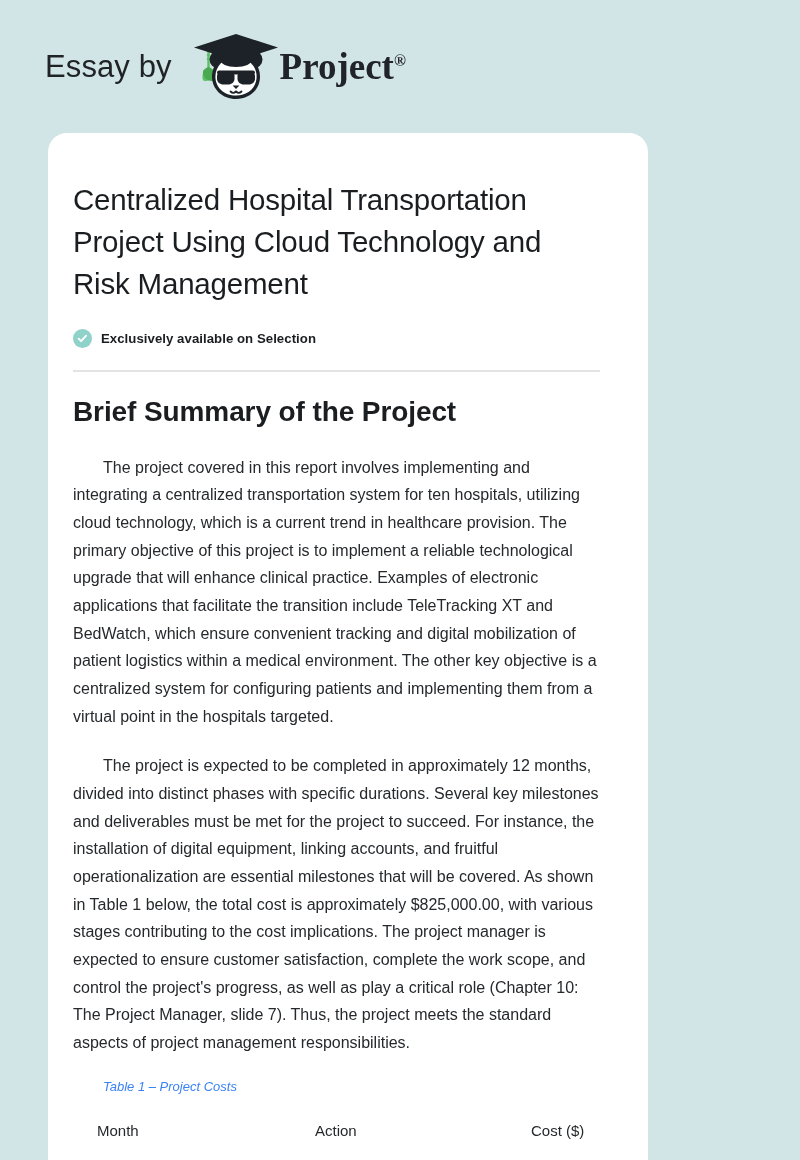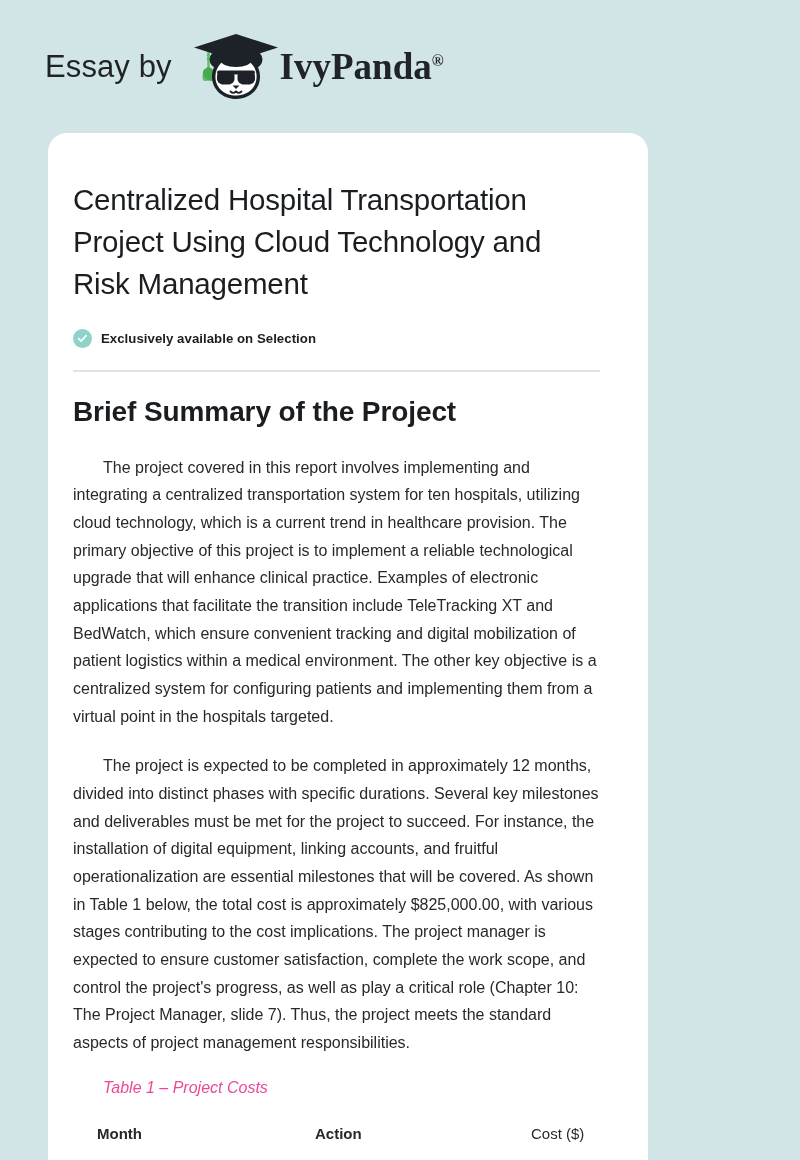--- a/index.html
+++ b/index.html
@@ -133,41 +133,41 @@
     font-size: 16px;
     line-height: 1.73;
     color: #26292c;
     margin: 0 0 22px 0;
     text-indent: 30px;
     text-align: left;
   }
 
   
   .table-caption {
-    font-size: 16px;
+    font-size: 13px;
     font-style: italic;
-    color: #ec4899;
+    color: #3b82f6;
     margin: 20px 0 18px 30px;
   }
   table.cost-table {
     border-collapse: collapse;
     width: 100%;
     margin-left: 12px;
     table-layout: fixed;
   }
   table.cost-table th,
   table.cost-table td {
     text-align: left;
     font-size: 15px;
     color: #26292c;
     padding: 10px 0 11px 0;
     vertical-align: top;
     font-weight: 400;
   }
-  table.cost-table th { font-weight: 700; }
+  table.cost-table th { font-weight: 400; }
   table.cost-table th.col-cost { font-weight: 400; }
   .col-month  { width: 218px; padding-left: 12px !important; }
   .col-action { width: 216px; }
   .col-cost   { width: auto; }
   table.cost-table td.col-month { padding-left: 12px !important; }
 </style>
 </head>
 <body>
 
 <div class="page">
@@ -204,21 +204,21 @@
           <path d="M46.6 53.5 h6.8 l-3.4 3.6 z" fill="#1c2227"></path>
           <path d="M44.5 59.5 c2 2 3.5 2 5.5 0 c2 2 3.5 2 5.5 0" stroke="#1c2227" stroke-width="1.8" fill="none" stroke-linecap="round"></path>
 
           <g fill="#1c2227">
             <path d="M50 2 L92 15.5 L50 29 L8 15.5 Z"></path>
             <path d="M34 22 h32 v5.5 c0 4.5 -7.2 7.5 -16 7.5 c-8.8 0 -16 -3 -16 -7.5 z"></path>
           </g>
         </svg>
       </span>
       <span class="brand-wordmark">
-        <span>IvyPanda</span><span class="reg">®</span>
+        <span>Project</span><span class="reg">®</span>
       </span>
     </a>
   </div>
 
   <div class="card">
     <div class="card-inner">
 
       <h1 class="doc-title">Centralized Hospital Transportation Project Using Cloud Technology and Risk Management</h1>
 
       <div class="exclusive-row">

